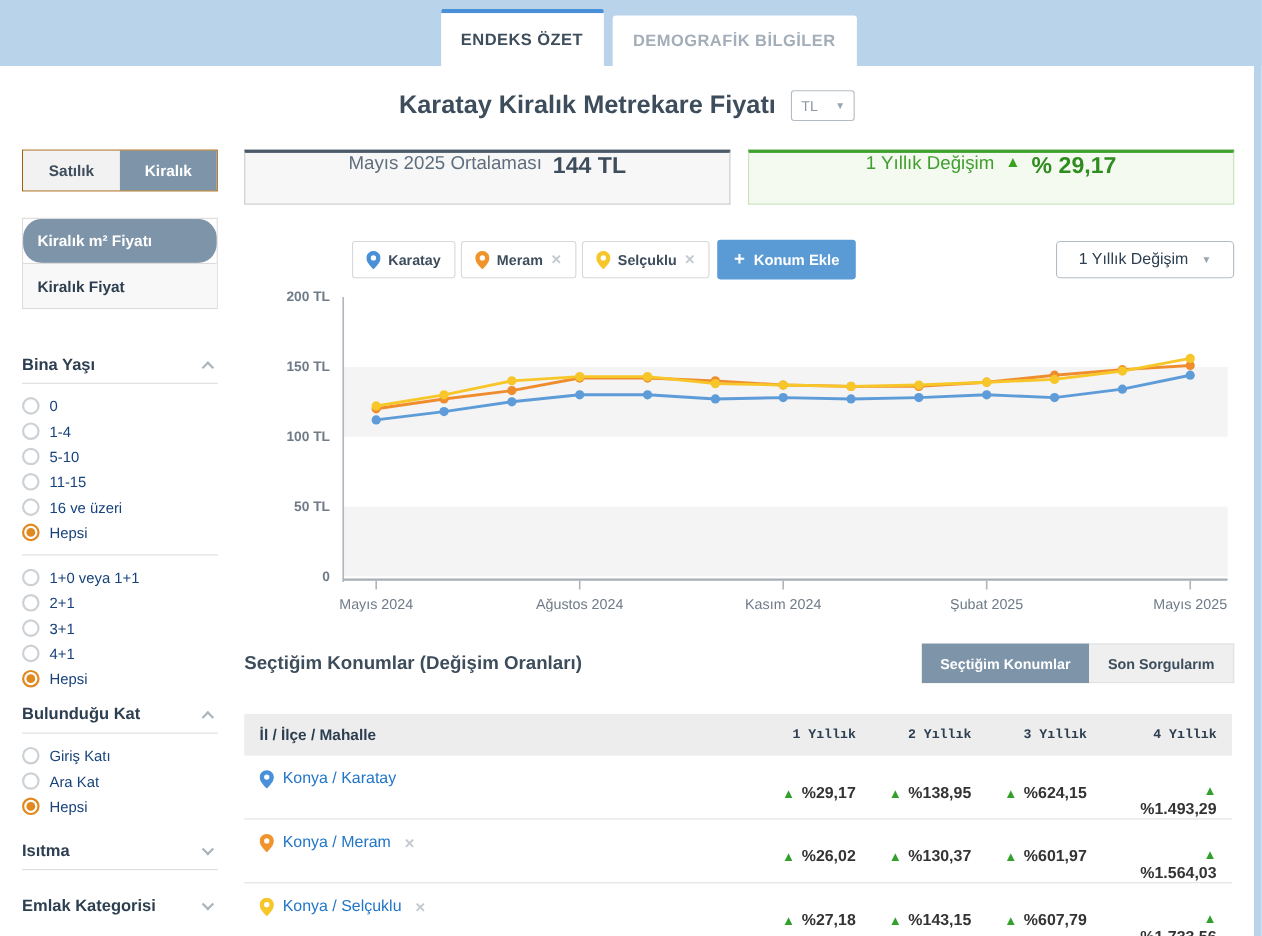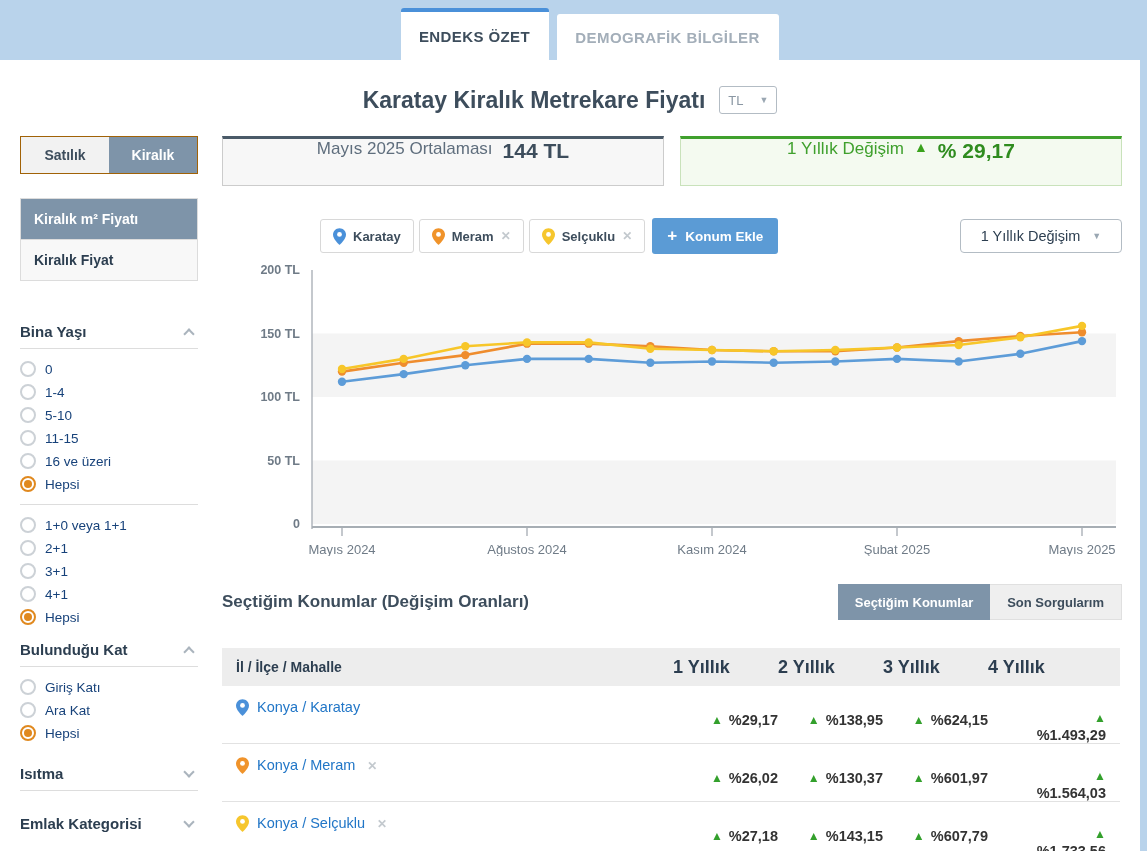--- a/index.html
+++ b/index.html
@@ -13,37 +13,37 @@
   }
   
   .top-band { position:absolute; top:0; left:16px; width:1147px; height:60px; background:#b9d3eb;
     display:flex; justify-content:center; align-items:flex-end; }
   .tab { background:#fff; display:flex; align-items:center; justify-content:center;
     font-weight:bold; font-size:15px; letter-spacing:.4px; border-radius:3px 3px 0 0; cursor:pointer; }
   .tab.active { height:52px; width:148px; border-top:4px solid #4a90d9; color:#3d4d5c; }
   .tab.inactive { height:46px; width:222px; margin-left:8px; color:#a3aeb9; }
   
   .content { position:absolute; top:60px; left:0; width:1140px; height:791px; background:#fff; }
-  .title-row { display:flex; justify-content:center; align-items:center; gap:14px; padding-top:22px; height:58px; }
+  .title-row { display:flex; justify-content:center; align-items:flex-start; gap:14px; padding-top:22px; height:58px; }
   .title-row h1 { font-size:23px; font-weight:bold; color:#3d4d5c; }
   .currency-select { width:58px; height:28px; border:1px solid #b3bcc4; border-radius:3px;
     display:flex; align-items:center; justify-content:space-between; padding:0 8px;
     color:#8a97a3; font-size:13px; cursor:pointer; background:#fff; }
   .caret { color:#9aa7b2; font-size:9px; }
   .layout { display:flex; padding:18px 0 0 20px; }
   
   .sidebar { width:178px; flex-shrink:0; }
   .toggle { display:flex; border:1px solid #a16207; }
   .toggle-btn { flex:1; height:36px; display:flex; align-items:center; justify-content:center;
     font-weight:bold; font-size:14px; cursor:pointer; }
   .toggle-btn.inactive { background:#f2f2f2; color:#3d4d5c; }
   .toggle-btn.active { background:#7e94a9; color:#fff; }
   .metric-menu { margin-top:24px; border:1px solid #dcdcdc; }
   .metric-item { padding:12px 13px; font-weight:bold; font-size:14px; cursor:pointer; }
-  .metric-item.active { background:#7e94a9; color:#fff; }
+  .metric-item.active { background:#7e94a9; color:#fff;border-radius:17px; }
   .metric-item:not(.active) { background:#f8f8f8; color:#2c3e50; border-top:1px solid #dcdcdc; }
   .filters { margin-top:38px; }
   .filter-section { margin-bottom:12px; }
   .filter-section.collapsed { margin-top:20px; }
   .filter-header { display:flex; justify-content:space-between; align-items:center; padding:4px 2px 8px 0; cursor:pointer; }
   .filter-title { font-weight:bold; font-size:15px; color:#2c3e50; }
   .chev { width:8px; height:8px; border-right:2px solid #aab4bd; border-bottom:2px solid #aab4bd; display:inline-block; margin-right:3px; }
   .chev.up { transform:rotate(-135deg); margin-top:5px; }
   .chev.down { transform:rotate(45deg); margin-bottom:3px; }
   .filter-divider { border-bottom:1px solid #ddd; margin:0 0 12px 0; }
@@ -78,21 +78,21 @@
   .table-section { margin-top:24px; }
   .table-head-row { display:flex; align-items:center; justify-content:space-between; }
   .table-title { font-size:17px; font-weight:bold; color:#3d4d5c; }
   .view-btns { display:flex; }
   .view-btn { height:36px; padding:0 17px; display:flex; align-items:center; font-size:13px; font-weight:bold; cursor:pointer; }
   .view-btn.active { background:#7e94a9; color:#fff; }
   .view-btn.inactive { background:#efefef; color:#3d4d5c; border:1px solid #e0e0e0; border-left:none; }
   .loc-table { margin-top:28px; width:898px; }
   .thead { display:flex; background:#ededed; height:38px; align-items:center; padding:0 14px; }
   .col-loc { flex:1; font-weight:bold; font-size:14px; color:#2c3e50; }
-  .col-change { width:105px; font-weight:bold; font-size:18px; color:#2c3e50; }
+  .col-change { width:105px; text-align:right; font-weight:bold; font-size:12px; color:#2c3e50;font-family:Liberation Mono, monospace; }
   .col-change.last { width:118px; }
   .trow { display:flex; border-bottom:1px solid #e2e2e2; padding:0 14px; min-height:58px; }
   .cell-loc { flex:1; display:flex; align-items:flex-start; gap:8px; padding-top:13px; font-size:14.5px; }
   .cell-loc .loc-link { color:#2176c7; cursor:pointer; }
   .cell-loc .x-icon { margin-left:4px; margin-top:2px; }
   .cell-change { width:105px; display:flex; justify-content:flex-end; align-items:flex-start; padding-top:26px; gap:6px; font-size:14.5px; }
   .cell-change .tri { color:#33a02c; font-size:12px; line-height:17px; }
   .cell-change .val { font-weight:bold; color:#333; }
   .cell-change.stacked { width:118px; flex-direction:column; align-items:flex-end; padding-top:9px; gap:0; }
   .pin { flex-shrink:0; }

